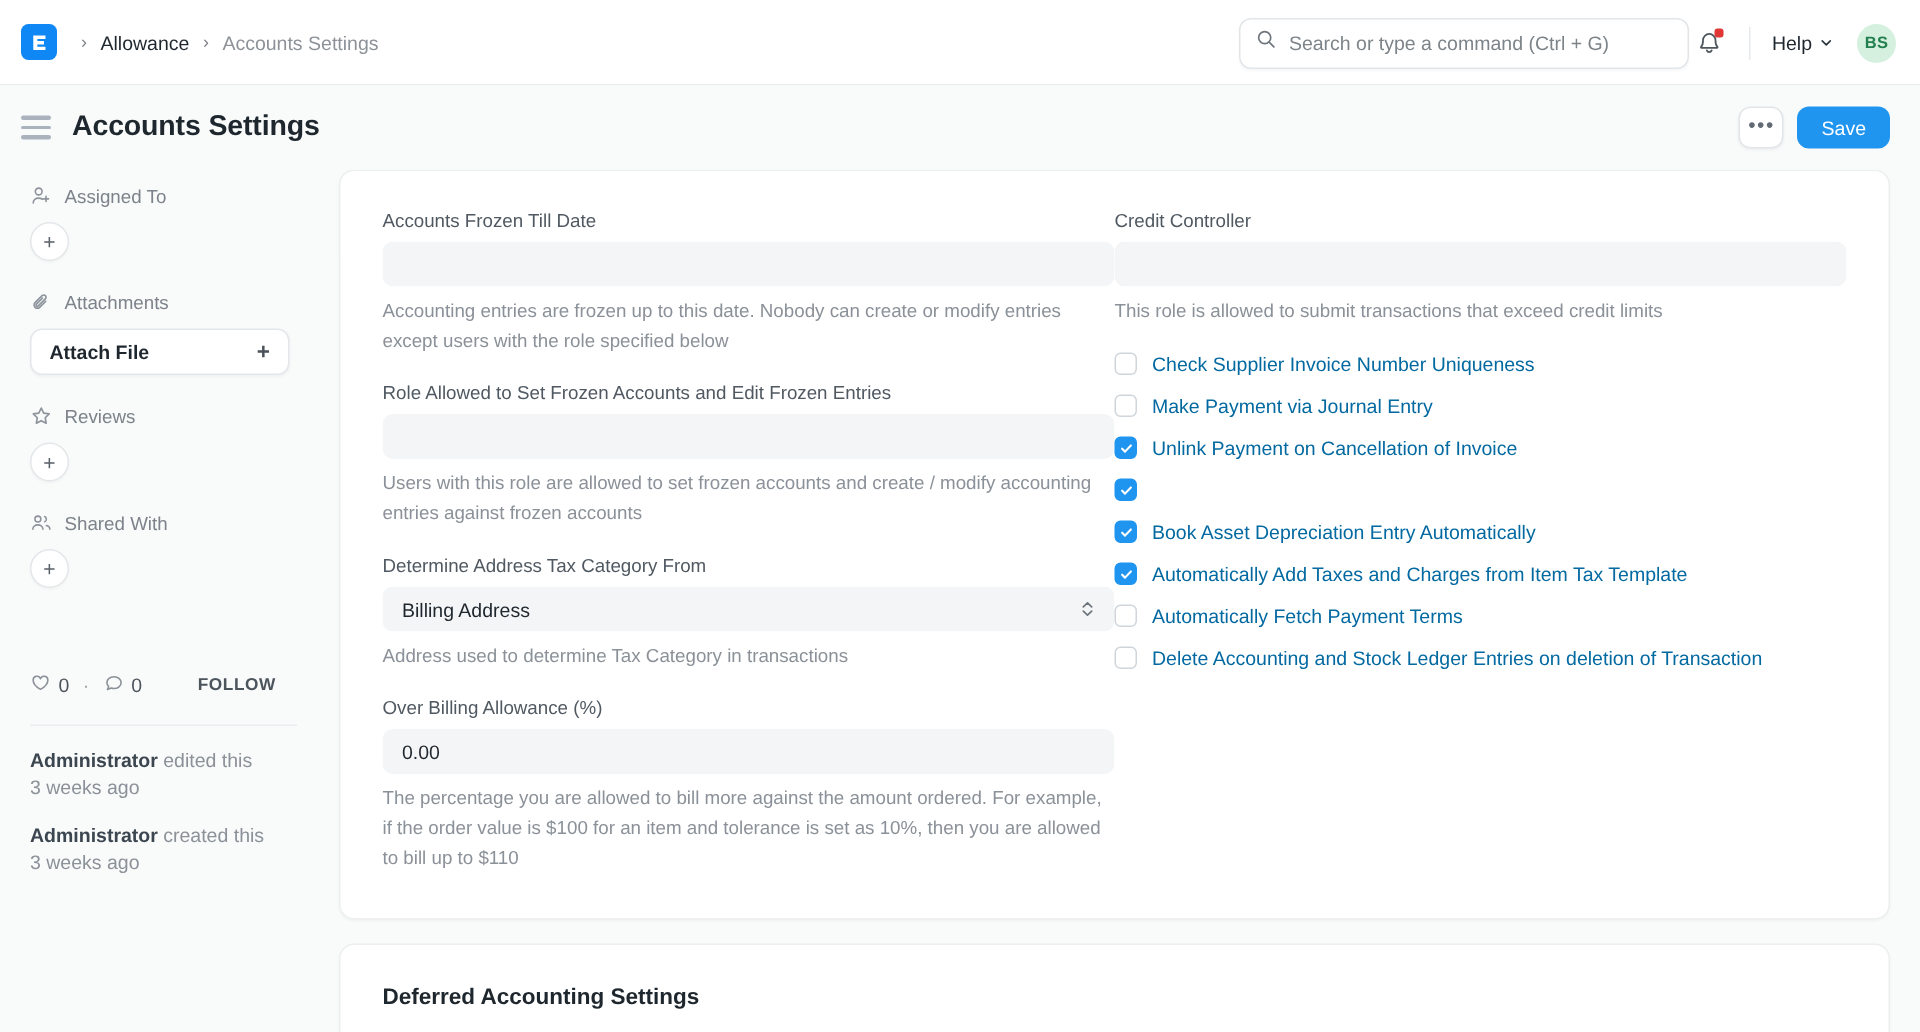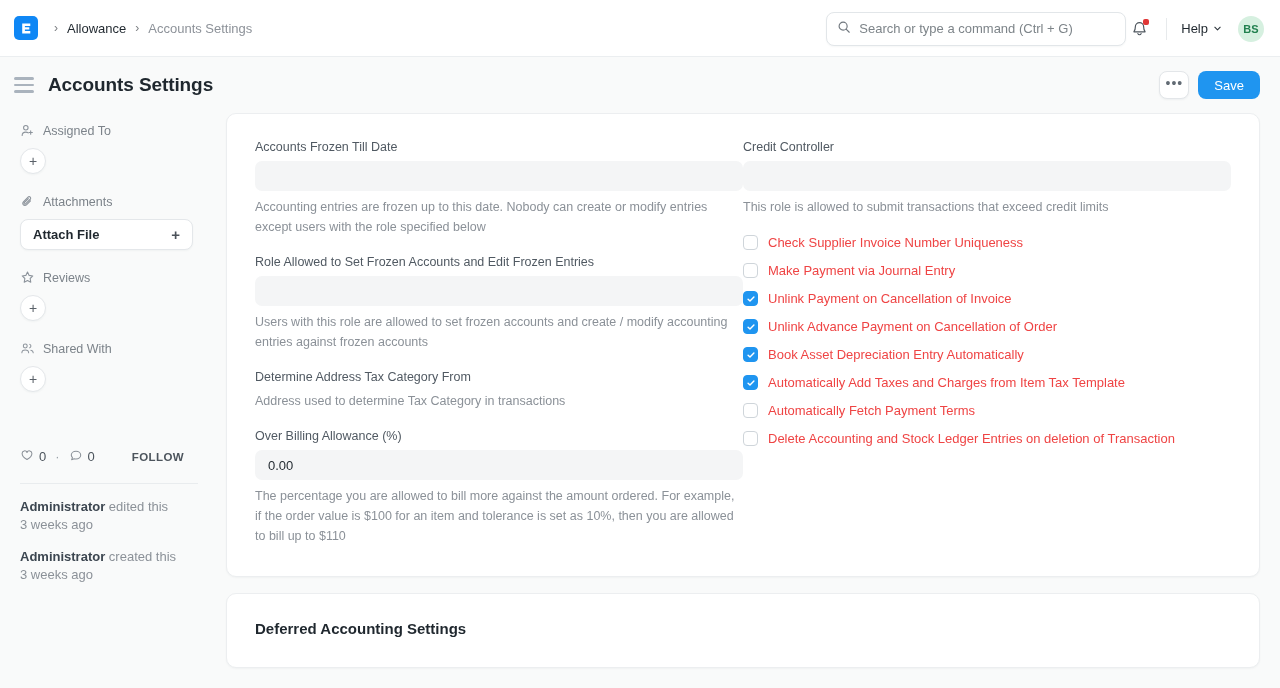--- a/index.html
+++ b/index.html
@@ -209,21 +209,21 @@
   .cb {
     width: 15px; height: 15px; flex: 0 0 15px;
     border-radius: 4px;
     border: 1.4px solid #cfd5da;
     background: #ffffff;
     display:flex; align-items:center; justify-content:center;
   }
   .cb.checked { background:#1f95f0; border-color:#1f95f0; }
   .cb svg { display:none; }
   .cb.checked svg { display:block; }
-  .cblabel { font-size: 13px; color:#ef4444; }
+  .cblabel { font-size: 13px; color:#0369a1; }
 
   .section-title { font-size: 15px; font-weight:700; color:#1f272e; }
 </style>
 </head>
 <body>
 
 <div class="app">
 
   <div class="navbar">
 
@@ -398,20 +398,29 @@
             </div>
 
             <div class="field">
               <label class="flabel">Role Allowed to Set Frozen Accounts and Edit Frozen Entries</label>
               <input class="fcontrol" type="text" value="" style="">
               <div class="fdesc">Users with this role are allowed to set frozen accounts and create / modify accounting entries against frozen accounts</div>
             </div>
 
             <div class="field">
               <label class="flabel">Determine Address Tax Category From</label>
+              <div class="fcontrol select">
+                <span>Billing Address</span>
+                <span class="chev">
+                  <svg width="10" height="14" viewBox="0 0 10 14" fill="none" aria-hidden="true">
+                    <path d="M2.2 5.6L5 2.9l2.8 2.7" stroke="#6b737b" stroke-width="1.1" stroke-linecap="round" stroke-linejoin="round"></path>
+                    <path d="M2.2 8.4L5 11.1l2.8-2.7" stroke="#6b737b" stroke-width="1.1" stroke-linecap="round" stroke-linejoin="round"></path>
+                  </svg>
+                </span>
+              </div>
               <div class="fdesc">Address used to determine Tax Category in transactions</div>
             </div>
 
             <div class="field">
               <label class="flabel">Over Billing Allowance (%)</label>
               <input class="fcontrol" type="text" value="0.00" style="">
               <div class="fdesc">The percentage you are allowed to bill more against the amount ordered. For example, if the order value is $100 for an item and tolerance is set as 10%, then you are allowed to bill up to $110</div>
             </div>
           </div>
 
@@ -445,21 +454,20 @@
               </span>
               <span class="cblabel">Unlink Payment on Cancellation of Invoice</span>
             </div>
 
             <div class="cbrow">
               <span class="cb checked">
                 <svg width="10" height="10" viewBox="0 0 12 12" fill="none" aria-hidden="true">
                     <path d="M2.5 6.2l2.3 2.3 4.7-4.9" stroke="#fff" stroke-width="1.7" stroke-linecap="round" stroke-linejoin="round"></path>
                   </svg>
               </span>
-              <span class="cblabel">Unlink Advance Payment on Cancellation of Order</span>
             </div>
 
             <div class="cbrow">
               <span class="cb checked">
                 <svg width="10" height="10" viewBox="0 0 12 12" fill="none" aria-hidden="true">
                     <path d="M2.5 6.2l2.3 2.3 4.7-4.9" stroke="#fff" stroke-width="1.7" stroke-linecap="round" stroke-linejoin="round"></path>
                   </svg>
               </span>
               <span class="cblabel">Book Asset Depreciation Entry Automatically</span>
             </div>

